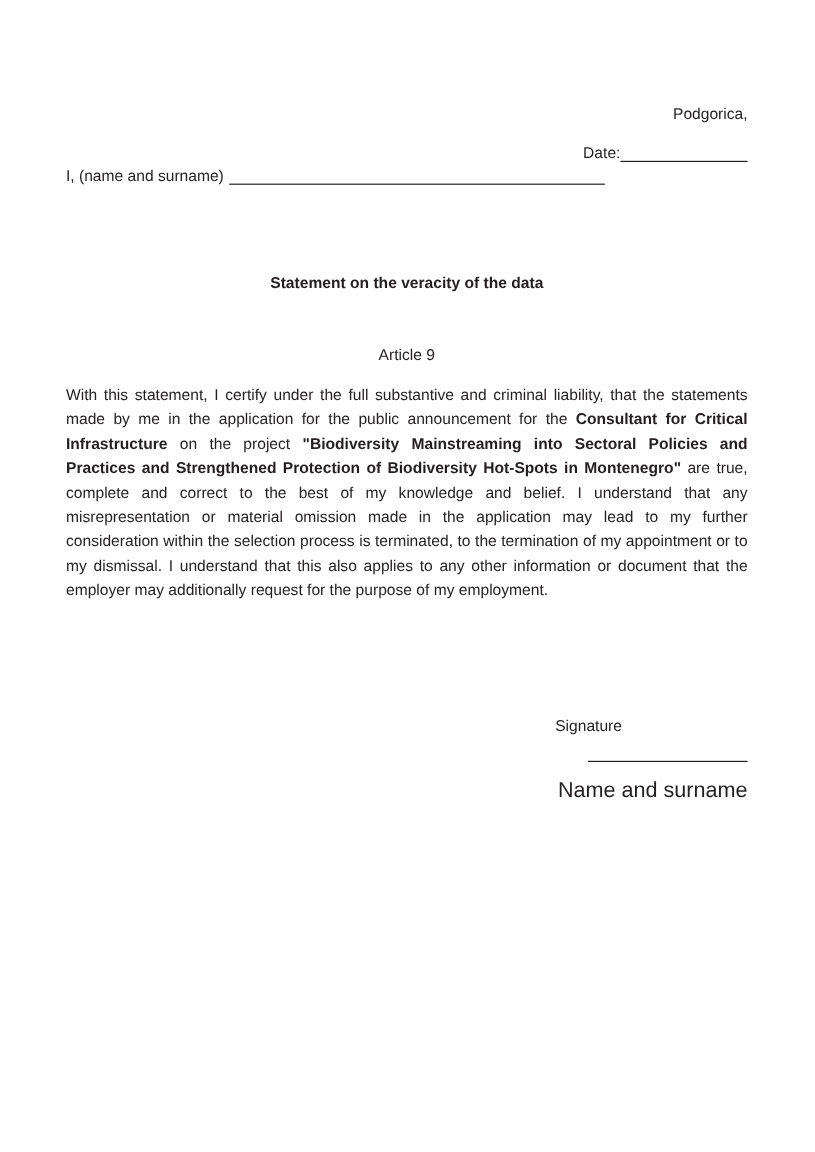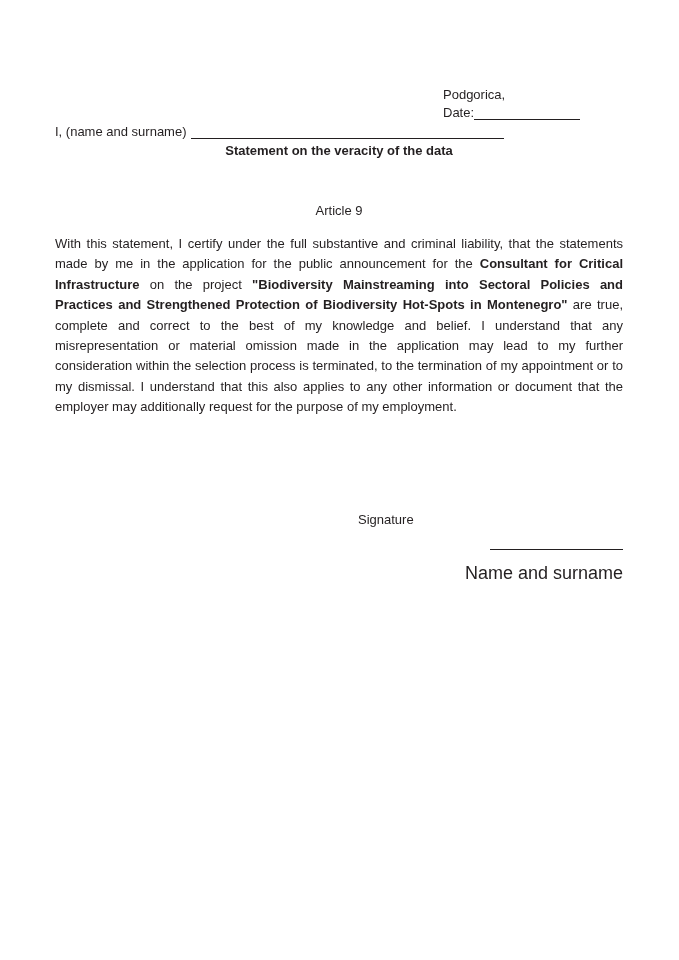--- a/index.html
+++ b/index.html
@@ -24,29 +24,30 @@
   .content {
     position: absolute;
     left: 55px;
     top: 0;
     width: 568px;
   }
 
   
   .header-block {
     margin-top: 86px;
-    text-align: left;
+    text-align: right;
   }
   .header-line {
     font-size: 13px;
     line-height: 18px;
     padding-left: 388px;
     white-space: nowrap;
   }
   .header-line.date-line {
+    margin-top: 15px;
   }
   .rule-inline {
     display: inline-block;
     vertical-align: -3px;
     border-bottom: 1px solid #231f20;
     height: 0;
   }
   .rule-date { width: 106px; }
 
   
@@ -58,20 +59,21 @@
     white-space: nowrap;
   }
   .identity-line.second {
     margin-top: 12px;
   }
   .rule-name { width: 313px; margin-left: 4px; }
   .rule-id   { width: 136px; margin-left: 3px; margin-right: 0px; }
 
   
   .doc-title {
+    margin-top: 70px;
     text-align: center;
     font-size: 13px;
     font-weight: bold;
     line-height: 19px;
   }
   .article-title {
     margin-top: 41px;
     text-align: center;
     font-size: 13px;
     line-height: 19px;
@@ -87,20 +89,21 @@
   }
   .body-text b { font-weight: bold; }
 
   
   .signature-block {
     margin-top: 92px;
   }
   .signature-label {
     font-size: 13px;
     line-height: 19px;
+    text-align: center;
     width: 265px;
     margin-left: 303px;
   }
   .signature-rule {
     width: 133px;
     margin-left: 435px;
     margin-top: 20px;
     border-bottom: 1.3px solid #231f20;
     height: 0;
   }

